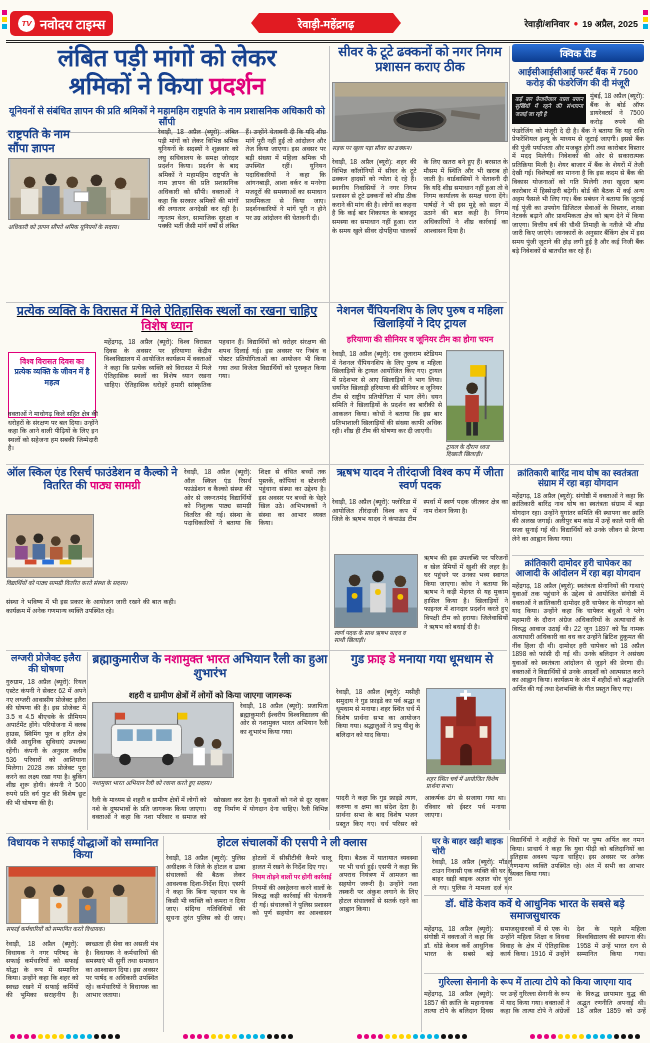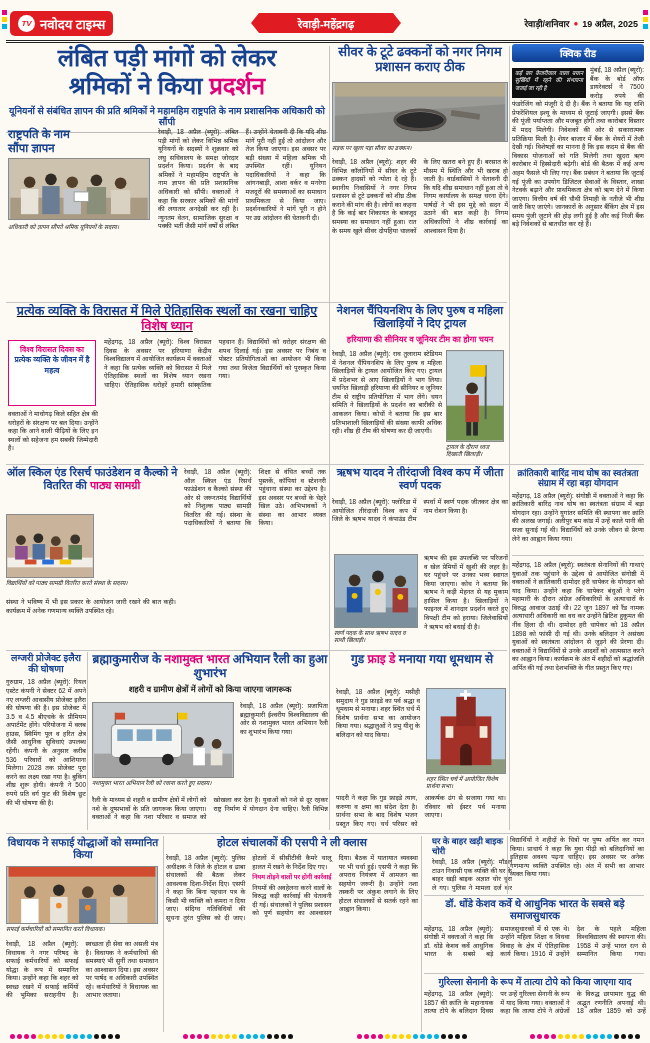--- a/index.html
+++ b/index.html
@@ -31,21 +31,21 @@
           clip-path:polygon(8px 0,calc(100% - 8px) 0,100% 50%,calc(100% - 8px) 100%,8px 100%,0 50%);}
   .dateline{position:absolute;font-size:9px;font-weight:bold;color:#111;display:flex;gap:4px;align-items:center;}
   .dot-red{color:var(--red);font-size:8px;}
   .mastrule{position:absolute;height:3px;border-top:1px solid #222;border-bottom:1px solid #222;}
   
   .qrhead{background:linear-gradient(180deg,#2a6fd6,#0c3c8f);color:#fff;font-weight:bold;
           font-size:10px;text-align:center;border-radius:3px;padding:2px 0;}
   .qrdark{float:left;width:74px;height:30px;background:#101010;color:#fff;font-size:5.6px;
           line-height:1.3;padding:2px 3px;margin:2px 4px 2px 0;font-style:italic;}
   .quote{position:absolute;border:1px solid var(--mag);padding:4px 3px;text-align:center;
-         font-weight:bold;font-size:7.6px;line-height:1.35;background:#fff;}
+         font-weight:bold;font-size:7.6px;line-height:1.35;background:#fff;margin-top:12px;}
   .kick{font-weight:bold;color:var(--blue);font-size:11.5px;line-height:1.2;}
   .sub{font-weight:bold;text-align:center;}
   
   .reg{position:absolute;display:flex;flex-direction:column;gap:2px;}
   .reg i{width:5px;height:5px;display:block;}
   .dots{position:absolute;display:flex;justify-content:space-between;}
   .dgrp{display:flex;gap:2px;}
   .dgrp i{width:5px;height:5px;border-radius:50%;display:block;}
   .pk{background:#e5007d;} .yl{background:#ffd400;} .cy{background:#00b3e3;} .bk{background:#111;}
 </style>
@@ -121,32 +121,34 @@
         <ellipse cx="88" cy="38" rx="26" ry="10" fill="none" stroke="#55504a" stroke-width="3"></ellipse>
         <rect x="120" y="30" width="30" height="6" fill="#6f6a62" transform="rotate(8 135 33)"></rect>
       </svg>
     </div>
     <p class="cap abs" style="left:0;top:101px;width:176px;">सड़क पर खुला पड़ा सीवर का ढक्कन।</p>
     <div class="bt c2 abs" style="left:0;top:114px;width:176px;height:140px;">रेवाड़ी, 18 अप्रैल (ब्यूरो): शहर की विभिन्न कॉलोनियों में सीवर के टूटे ढक्कन हादसों को न्योता दे रहे हैं। स्थानीय निवासियों ने नगर निगम प्रशासन से टूटे ढक्कनों को शीघ्र ठीक कराने की मांग की है। लोगों का कहना है कि कई बार शिकायत के बावजूद समस्या का समाधान नहीं हुआ। रात के समय खुले सीवर दोपहिया चालकों के लिए खतरा बने हुए हैं। बरसात के मौसम में स्थिति और भी खराब हो जाती है। वार्डवासियों ने चेतावनी दी कि यदि शीघ्र समाधान नहीं हुआ तो वे निगम कार्यालय के समक्ष धरना देंगे। पार्षदों ने भी इस मुद्दे को सदन में उठाने की बात कही है। निगम अधिकारियों ने शीघ्र कार्रवाई का आश्वासन दिया है।</div>
   </section>
 
   <section class="art" style="left:512px;top:44px;width:132px;height:418px;">
     <div class="qrhead">क्विक रीड</div>
+    <h3 class="hl" style="font-size:9px;margin-top:5px;">आईसीआईसीआई फर्स्ट बैंक में 7500 करोड़ की फंडरेजिंग की दी मंजूरी</h3>
     <div class="bt" style="margin-top:4px;height:356px;">
       <span class="qrdark">कई बार केजरीवाल वाला बयान सुर्खियों में रहने की संभावना जताई जा रही है</span>
       <span>मुंबई, 18 अप्रैल (ब्यूरो): बैंक के बोर्ड ऑफ डायरेक्टर्स ने 7500 करोड़ रुपये की फंडरेजिंग को मंजूरी दे दी है। बैंक ने बताया कि यह राशि प्रेफरेंशियल इश्यू के माध्यम से जुटाई जाएगी। इससे बैंक की पूंजी पर्याप्तता और मजबूत होगी तथा कारोबार विस्तार में मदद मिलेगी। निवेशकों की ओर से सकारात्मक प्रतिक्रिया मिली है। शेयर बाजार में बैंक के शेयरों में तेजी देखी गई। विशेषज्ञों का मानना है कि इस कदम से बैंक की विकास योजनाओं को गति मिलेगी तथा खुदरा ऋण कारोबार में हिस्सेदारी बढ़ेगी। बोर्ड की बैठक में कई अन्य अहम फैसले भी लिए गए। बैंक प्रबंधन ने बताया कि जुटाई गई पूंजी का उपयोग डिजिटल सेवाओं के विस्तार, शाखा नेटवर्क बढ़ाने और प्राथमिकता क्षेत्र को ऋण देने में किया जाएगा। वित्तीय वर्ष की चौथी तिमाही के नतीजे भी शीघ्र जारी किए जाएंगे। जानकारों के अनुसार बैंकिंग क्षेत्र में इस समय पूंजी जुटाने की होड़ लगी हुई है और कई निजी बैंक बड़े निवेशकों से बातचीत कर रहे हैं।</span>
     </div>
   </section>
 
   <section class="art" style="left:512px;top:468px;width:132px;height:86px;">
     <h3 class="hl" style="font-size:8.8px;">क्रांतिकारी बारिंद्र नाथ घोष का स्वतंत्रता संग्राम में रहा बड़ा योगदान</h3>
     <div class="bt" style="margin-top:3px;height:52px;">महेंद्रगढ़, 18 अप्रैल (ब्यूरो): संगोष्ठी में वक्ताओं ने कहा कि क्रांतिकारी बारिंद्र नाथ घोष का स्वतंत्रता संग्राम में बड़ा योगदान रहा। उन्होंने युगांतर समिति की स्थापना कर क्रांति की अलख जगाई। अलीपुर बम कांड में उन्हें काले पानी की सजा सुनाई गई थी। विद्यार्थियों को उनके जीवन से प्रेरणा लेने का आह्वान किया गया।</div>
   </section>
 
   <section class="art" style="left:512px;top:558px;width:132px;height:272px;">
+    <h3 class="hl" style="font-size:8.8px;">क्रांतिकारी दामोदर हरी चापेकर का आजादी के आंदोलन में रहा बड़ा योगदान</h3>
     <div class="bt" style="margin-top:3px;height:232px;">महेंद्रगढ़, 18 अप्रैल (ब्यूरो): स्वतंत्रता सेनानियों की गाथाएं युवाओं तक पहुंचाने के उद्देश्य से आयोजित संगोष्ठी में वक्ताओं ने क्रांतिकारी दामोदर हरी चापेकर के योगदान को याद किया। उन्होंने कहा कि चापेकर बंधुओं ने प्लेग महामारी के दौरान अंग्रेज अधिकारियों के अत्याचारों के विरुद्ध आवाज उठाई थी। 22 जून 1897 को रैंड नामक अत्याचारी अधिकारी का वध कर उन्होंने ब्रिटिश हुकूमत की नींव हिला दी थी। दामोदर हरी चापेकर को 18 अप्रैल 1898 को फांसी दी गई थी। उनके बलिदान ने असंख्य युवाओं को स्वतंत्रता आंदोलन से जुड़ने की प्रेरणा दी। वक्ताओं ने विद्यार्थियों से उनके आदर्शों को आत्मसात करने का आह्वान किया। कार्यक्रम के अंत में शहीदों को श्रद्धांजलि अर्पित की गई तथा देशभक्ति के गीत प्रस्तुत किए गए।</div>
   </section>
 
   <section class="art" style="left:6px;top:304px;width:322px;height:158px;text-decoration:underline;">
     <h2 class="hl" style="font-size:12.5px;">
       <span>प्रत्येक व्यक्ति के विरासत में मिले ऐतिहासिक स्थलों का रखना चाहिए </span><span class="mag">विशेष ध्यान</span>
     </h2>
     <div class="quote" style="left:2px;top:36px;width:88px;height:66px;">
       <span class="mag">विश्व विरासत दिवस का</span>
       <span style="color:var(--blue);">प्रत्येक व्यक्ति के जीवन में है महत्व</span>
@@ -224,21 +226,21 @@
 
   <section class="art" style="left:6px;top:652px;width:80px;height:180px;">
     <h2 class="hl" style="font-size:9.5px;">लग्जरी प्रोजेक्ट इलैरा की घोषणा</h2>
     <div class="bt" style="margin-top:4px;height:136px;">गुरुग्राम, 18 अप्रैल (ब्यूरो): रियल एस्टेट कंपनी ने सेक्टर 62 में अपने नए लग्जरी आवासीय प्रोजेक्ट इलैरा की घोषणा की है। इस प्रोजेक्ट में 3.5 व 4.5 बीएचके के प्रीमियम अपार्टमेंट होंगे। परियोजना में क्लब हाउस, स्विमिंग पूल व हरित क्षेत्र जैसी आधुनिक सुविधाएं उपलब्ध रहेंगी। कंपनी के अनुसार करीब 536 परिवारों को आशियाना मिलेगा। 2028 तक प्रोजेक्ट पूरा करने का लक्ष्य रखा गया है। बुकिंग शीघ्र शुरू होगी। कंपनी ने 500 रुपये प्रति वर्ग फुट की विशेष छूट की भी घोषणा की है।</div>
   </section>
 
   <section class="art" style="left:90px;top:652px;width:240px;height:180px;">
     <h2 class="hl" style="font-size:12px;">
       <span>ब्रह्माकुमारीज के </span><span class="mag">नशामुक्त भारत</span><span> अभियान रैली का हुआ शुभारंभ</span>
     </h2>
-    <p class="sub" style="font-size:8.3px;color:#222;margin-top:3px;">शहरी व ग्रामीण क्षेत्रों में लोगों को किया जाएगा जागरूक</p>
+    <p class="sub" style="font-size:8.3px;color:#222;margin-top:9px;">शहरी व ग्रामीण क्षेत्रों में लोगों को किया जाएगा जागरूक</p>
     <div class="photo" style="left:2px;top:50px;width:142px;height:76px;">
       <svg viewBox="0 0 142 76">
         <rect width="142" height="76" fill="#c8cdd1"></rect>
           <rect y="52" width="142" height="24" fill="#a3a3a3"></rect>
         <rect x="18" y="22" width="72" height="34" rx="4" fill="#f4f4f2" stroke="#888"></rect>
         <rect x="24" y="27" width="16" height="12" fill="#7fa7c4"></rect>
           <rect x="44" y="27" width="16" height="12" fill="#7fa7c4"></rect>
           <rect x="64" y="27" width="16" height="12" fill="#7fa7c4"></rect>
         <circle cx="32" cy="58" r="6" fill="#222"></circle>
           <circle cx="76" cy="58" r="6" fill="#222"></circle>

